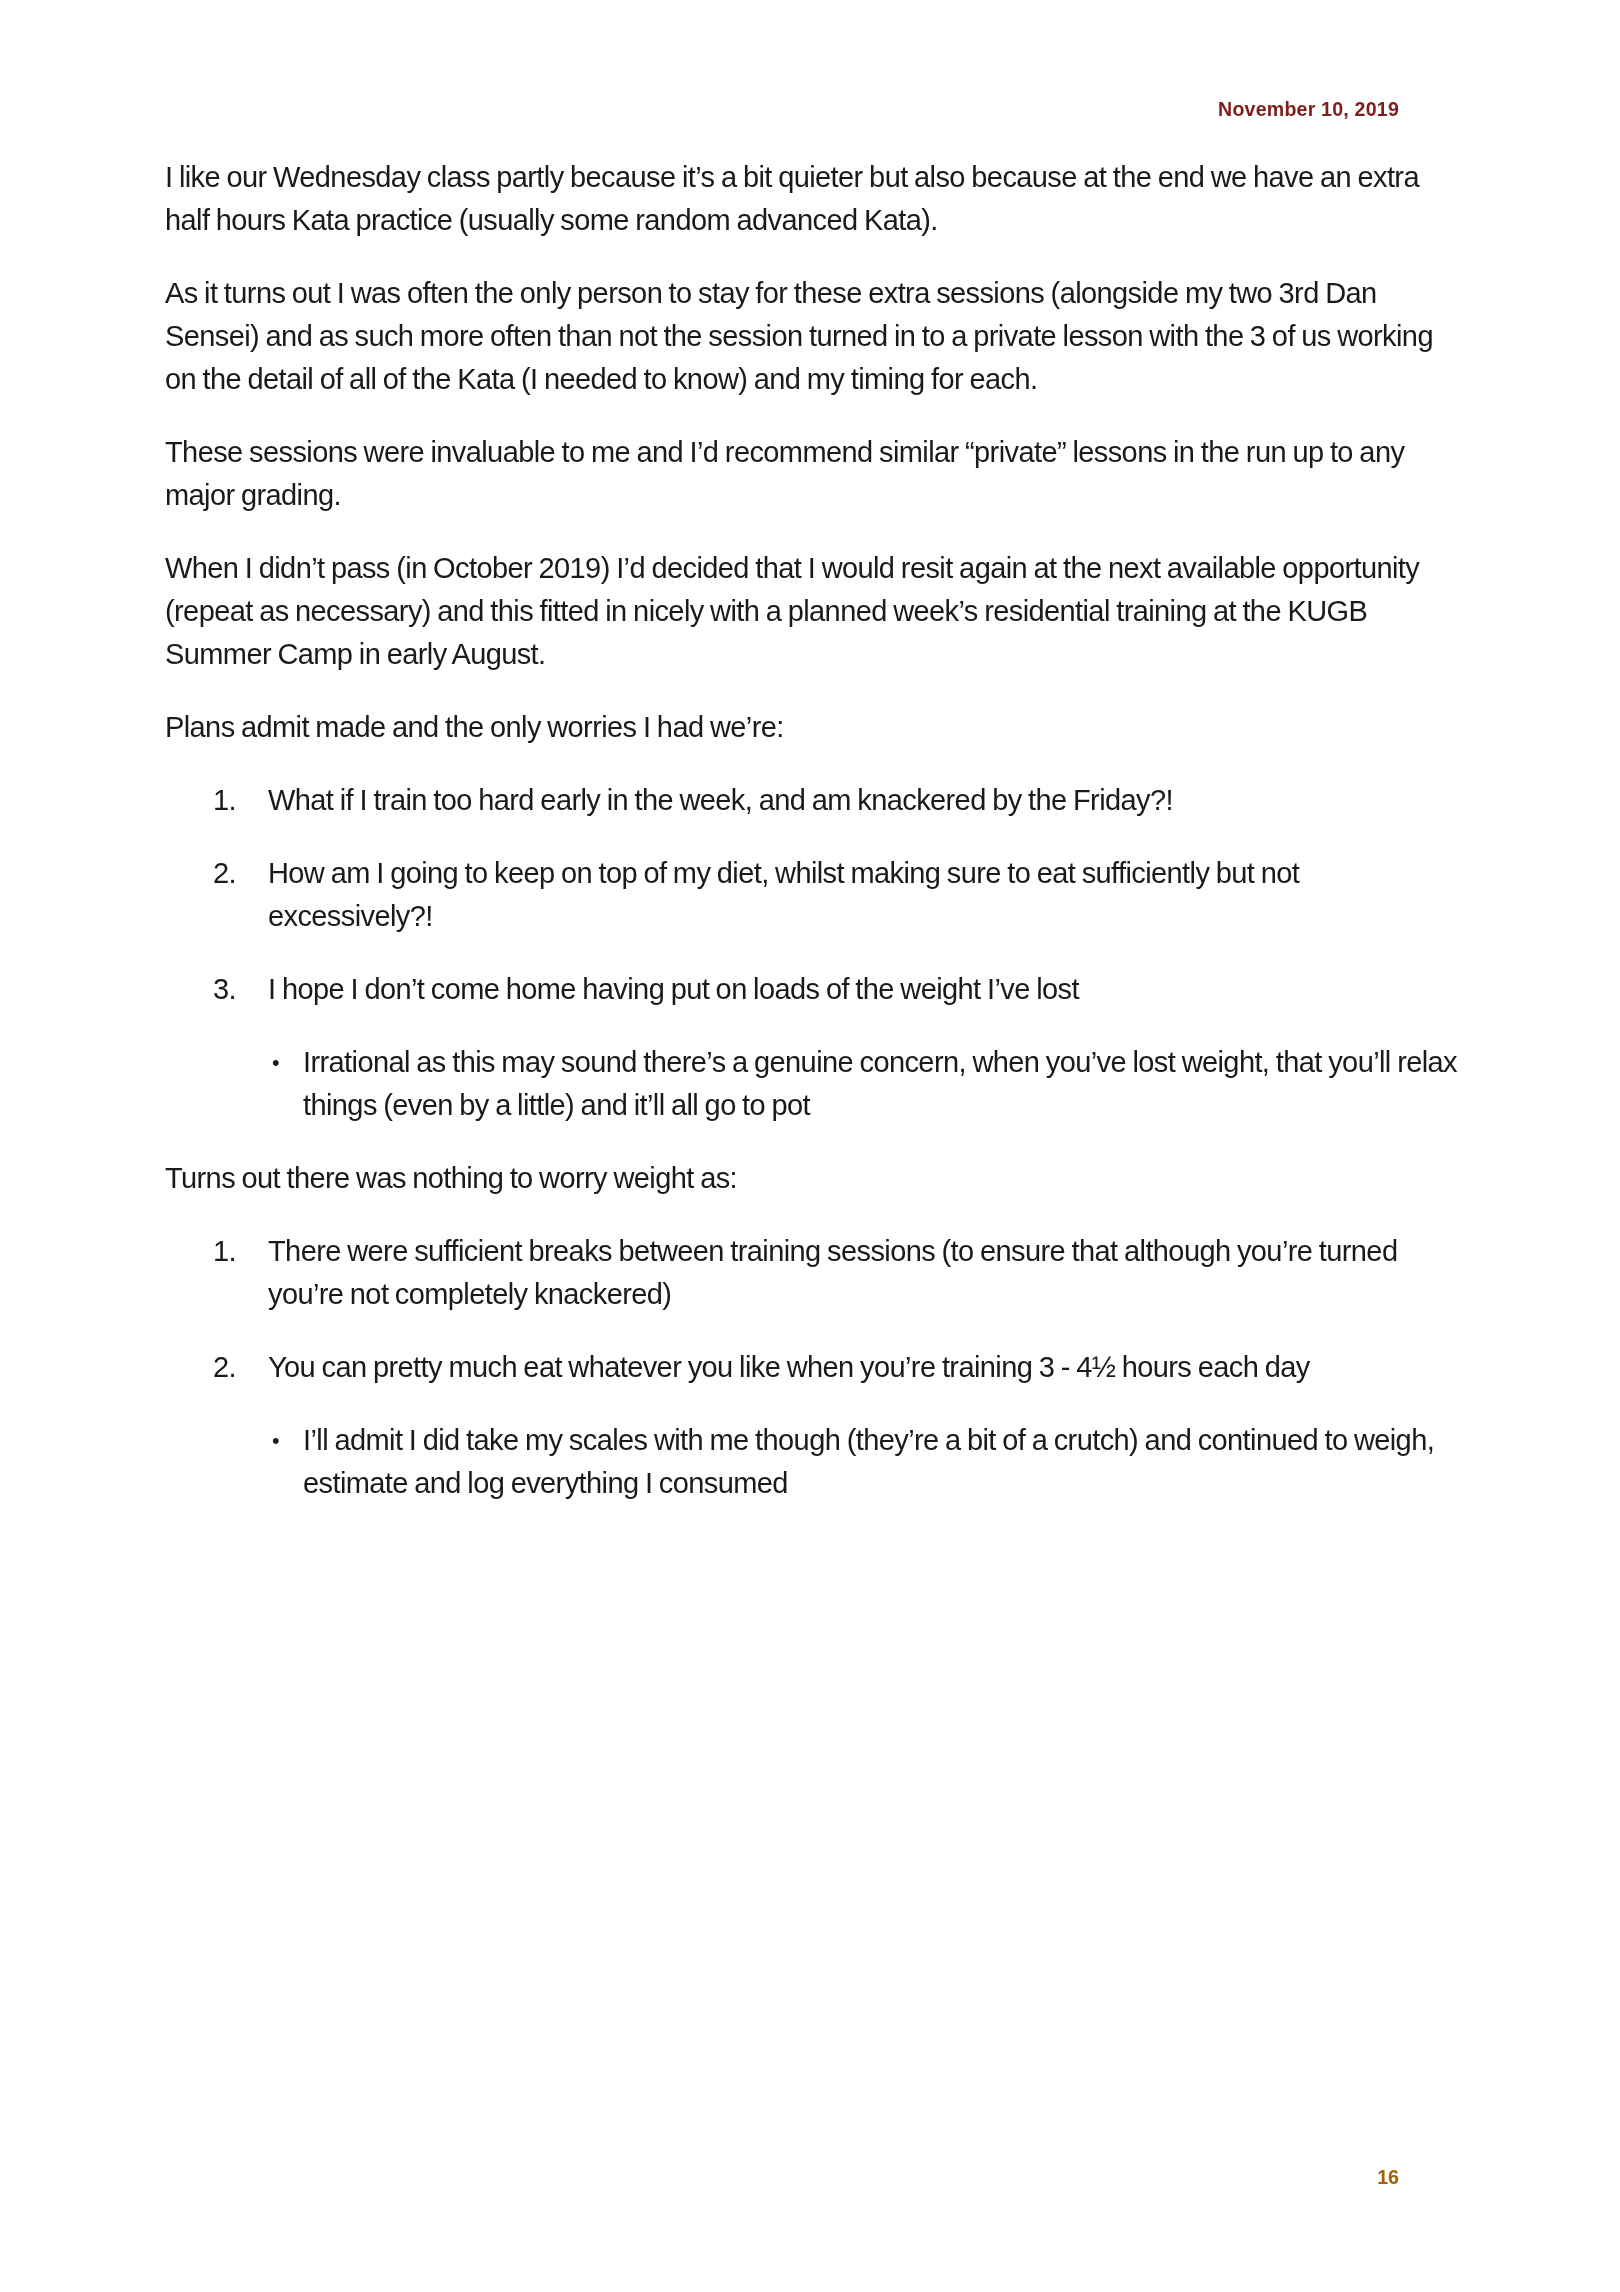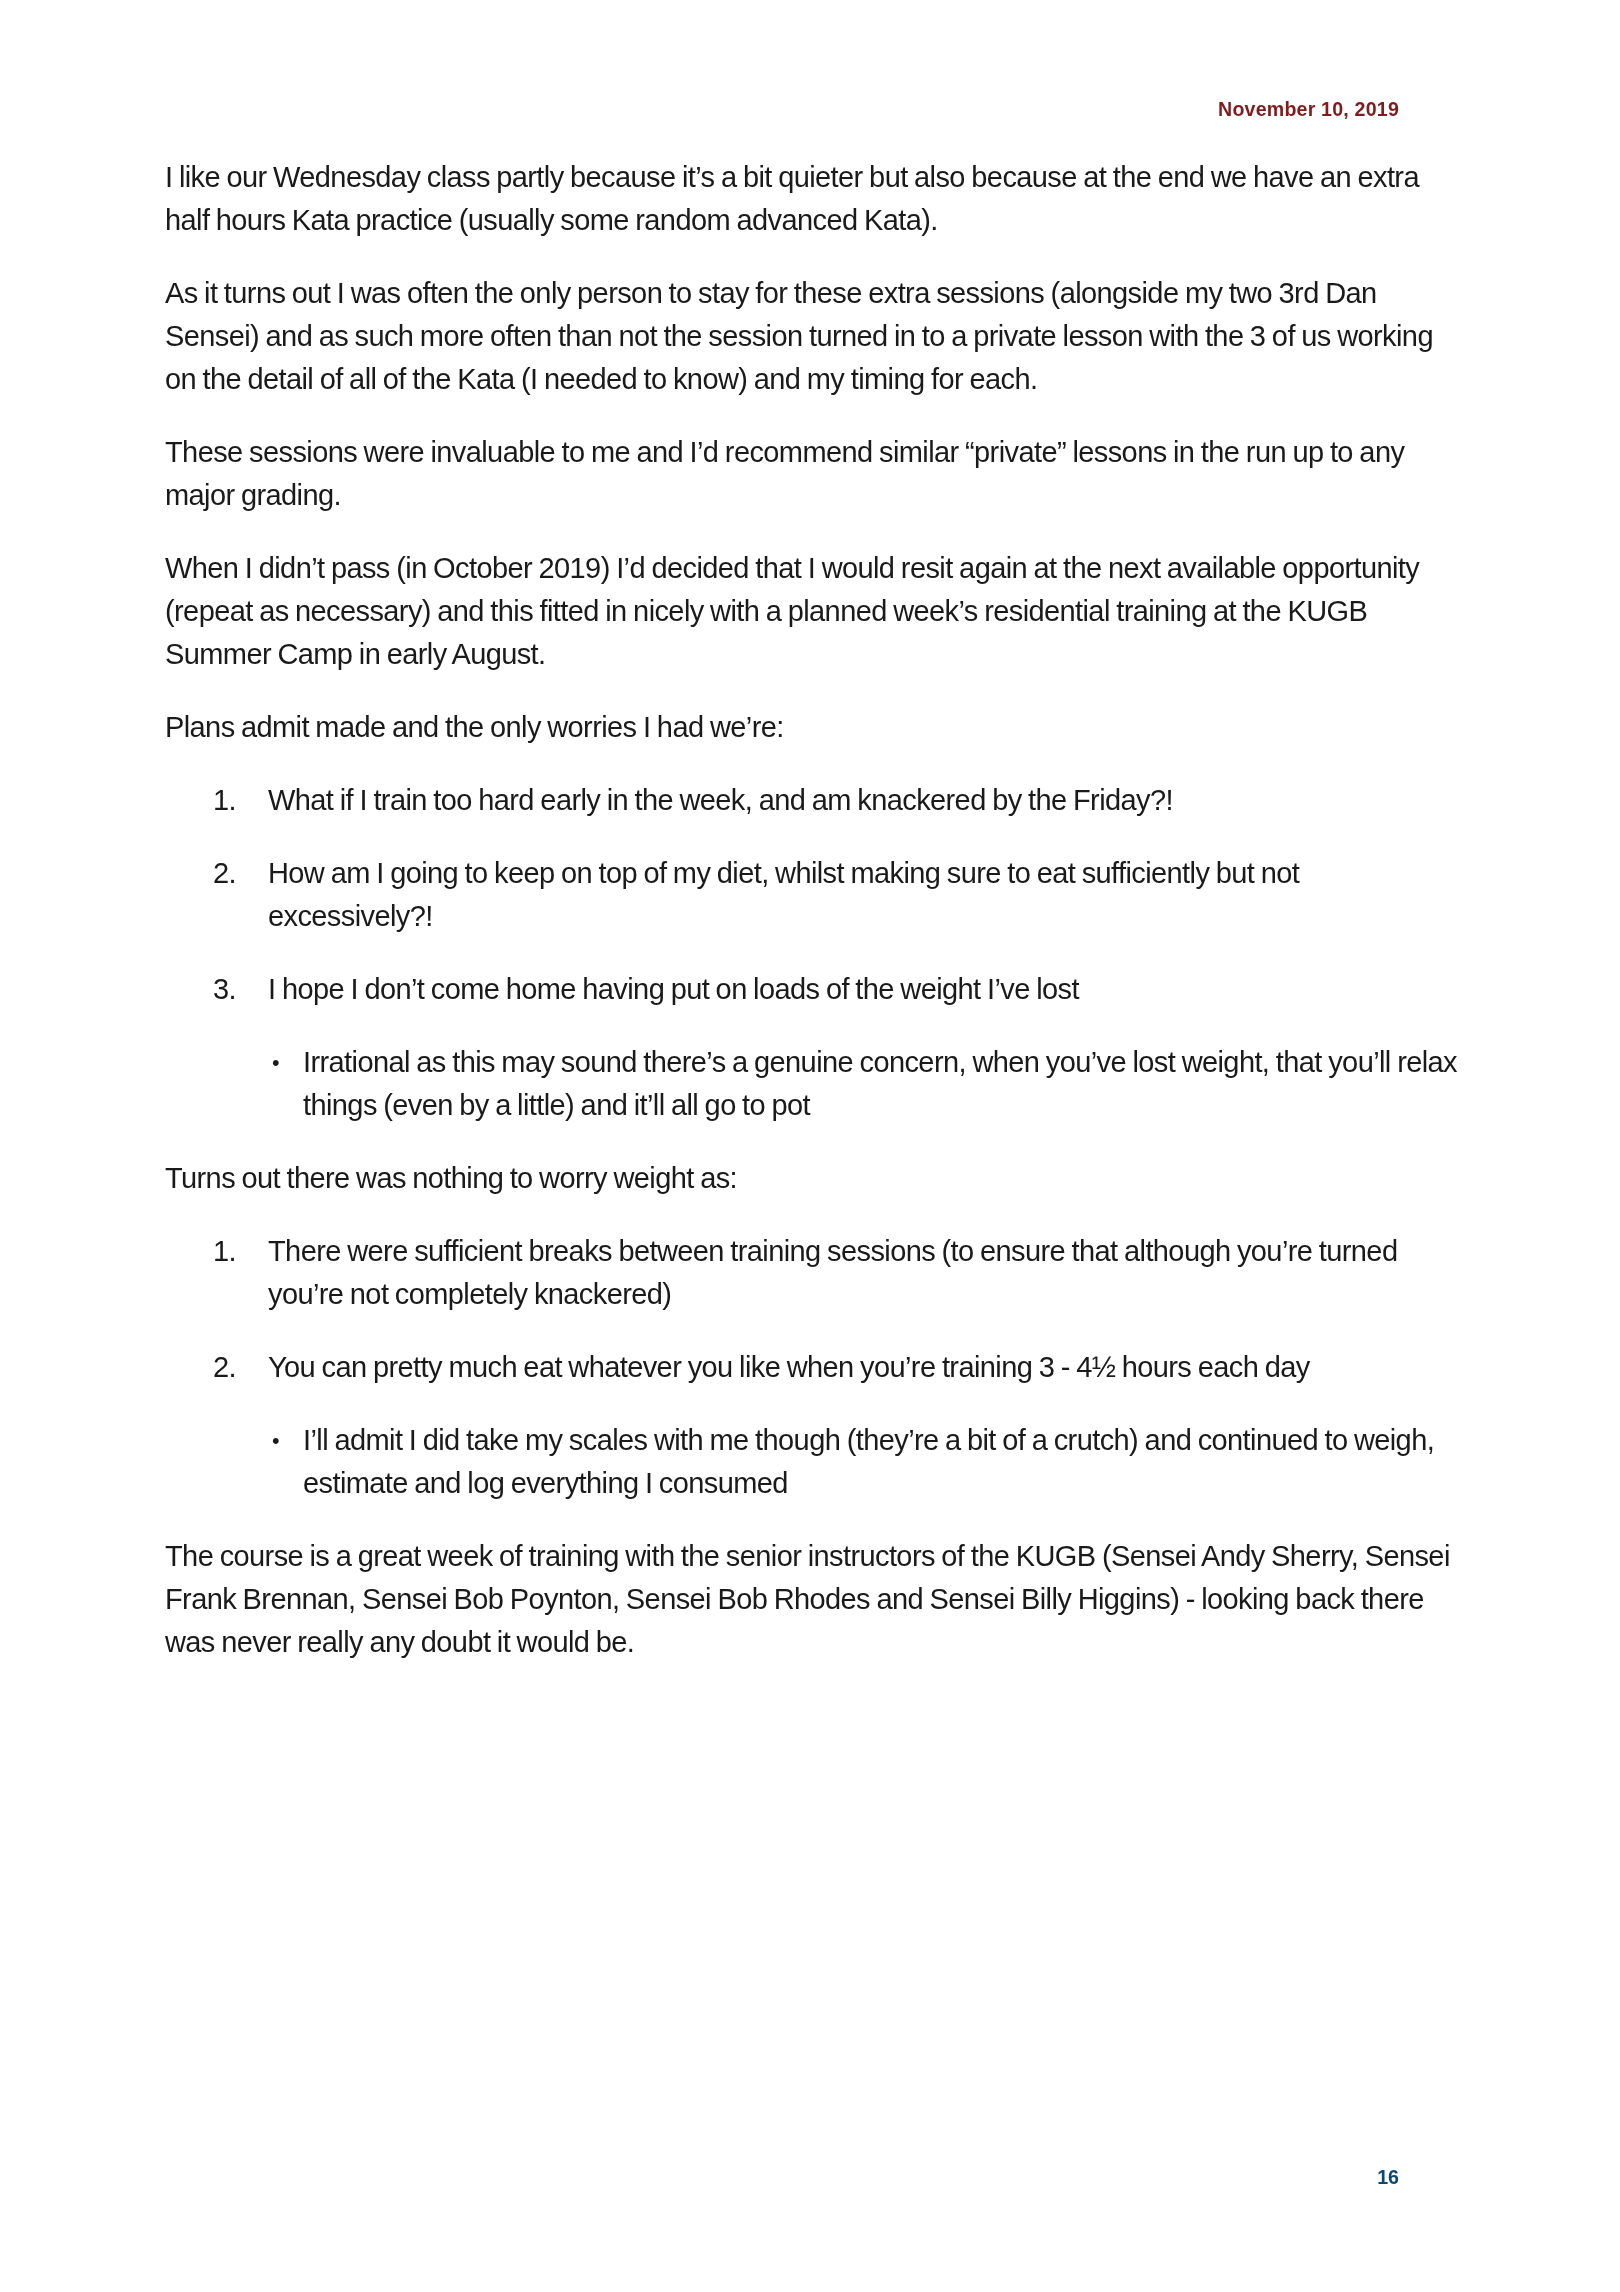--- a/index.html
+++ b/index.html
@@ -23,21 +23,21 @@
       font-weight: bold;
       color: #7f1d1d;
       letter-spacing: 0.2px;
     }
     .page-number {
       position: absolute;
       top: 2166px;
       right: 221px;
       font-size: 19.6px;
       font-weight: bold;
-      color: #0c4a6e;
+      color: #a16207;
     }
     .content {
       position: absolute;
       top: 156px;
       left: 165px;
       width: 1304px;
       font-size: 29px;
       line-height: 43px;
       letter-spacing: -0.6px;
       word-spacing: -1px;
@@ -124,17 +124,16 @@
       <span>You can pretty much eat whatever you like when you’re training 3 - 4½ hours each day</span>
       <ul class="blist">
         <li>
           <span class="bullet">•</span>
           <span>I’ll admit I did take my scales with me though (they’re a bit of a crutch) and continued to weigh, estimate and log everything I consumed</span>
         </li>
       </ul>
     </li>
   </ol>
 
-  <p class="para">The course is a great week of training with the senior instructors of the KUGB (Sensei Andy Sherry, Sensei Frank Brennan, Sensei Bob Poynton, Sensei Bob Rhodes and Sensei Billy Higgins) - looking back there was never really any doubt it would be.</p>
 </div>
 
 <div class="page-number">16</div>
 
 
 </body></html>

